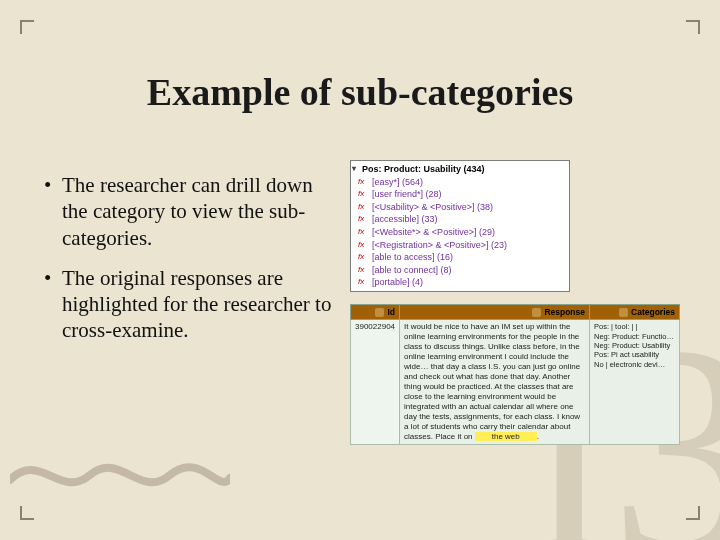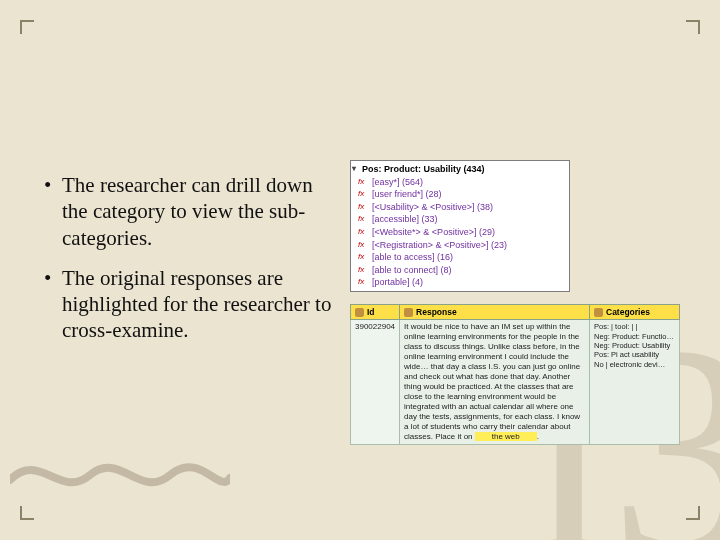--- a/index.html
+++ b/index.html
@@ -58,21 +58,21 @@
     content: "fx"; font-style: italic; color: #c00000; position: absolute; left: 6px; font-size: 8px;
   }
 
   
   .resp {
     width: 330px; background: #fff; border: 1px solid #6a6a6a;
     font-family: "Segoe UI", Tahoma, sans-serif; font-size: 8px;
     border-collapse: collapse;
   }
   .resp th {
-    background: #fde047; border: 1px solid #8aa28a; padding: 2px 4px; text-align: left;
+    background: #a16207; border: 1px solid #8aa28a; padding: 2px 4px; text-align: right;
     font-weight: 600; font-size: 8.5px;
   }
   .resp th .ic { display:inline-block; width:9px; height:9px; background:#c09040; margin-right:3px; border-radius:2px; vertical-align:middle; }
   .resp td {
     background: #e8f0e8; border: 1px solid #a9bda9; padding: 2px 4px; vertical-align: top;
     line-height: 1.25; color: #222;
   }
   .resp td.id { width: 48px; background:#eef4ee; }
   .resp td.cat { width: 90px; font-size: 7.5px; }
   .hl { background: #ffee58; padding: 0 17px; }
@@ -88,20 +88,21 @@
 
   <div class="bignum">13</div>
 
   <div class="wave">
     <svg viewBox="0 0 220 60">
         <path d="M0,40 C30,10 50,60 80,35 C110,10 130,60 160,35 C190,10 210,55 220,38" stroke="rgba(120,107,80,0.35)" stroke-width="8" fill="none" stroke-linecap="round"></path>
       </svg>
   </div>
 
 
+  <h1 class="title">Example of sub-categories</h1>
 
   <div class="content">
     <div class="left">
       <ul>
         <li>The researcher can drill down the category to view the sub-categories.</li>
         <li>The original responses are highlighted for the researcher to cross-examine.</li>
       </ul>
     </div>
     <div class="right">
 

